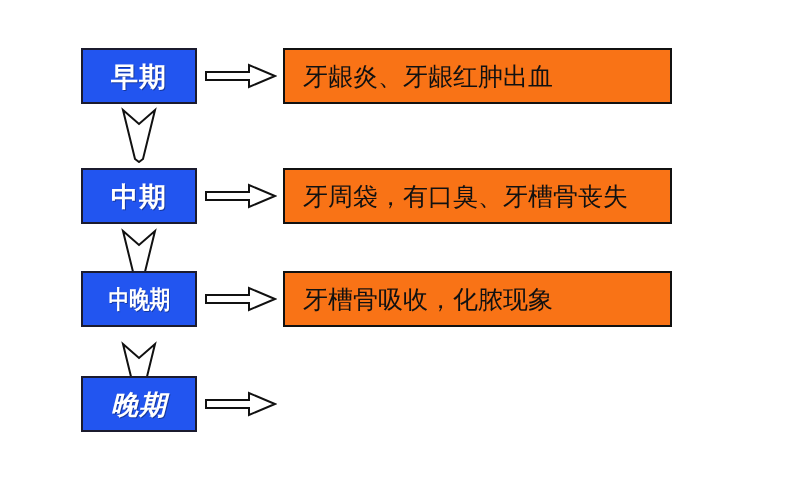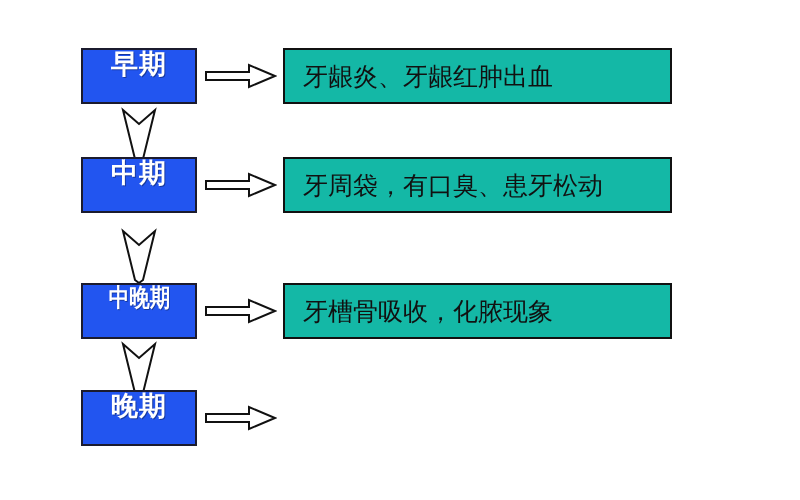--- a/index.html
+++ b/index.html
@@ -23,36 +23,36 @@
   
   .stage-row {
     position: absolute;
     left: 0;
     width: 800px;
     height: 64px;
     display: flex;
     align-items: center;
   }
   .stage-row.r0 { top: 48px; }
-  .stage-row.r1 { top: 157px; }
-  .stage-row.r2 { top: 283px; }
-  .stage-row.r3 { top: 390px; }
+  .stage-row.r1 { top: 168px; }
+  .stage-row.r2 { top: 271px; }
+  .stage-row.r3 { top: 376px; font-style: italic; }
 
   
   .stage-box {
     position: absolute;
     left: 81px;
     top: 0;
     width: 116px;
     height: 56px;
     background: #2255F0;
     border: 2px solid #1b1b2e;
     box-sizing: border-box;
     display: flex;
-    align-items: flex-start;
+    align-items: center;
     justify-content: center;
     overflow: hidden;
   }
   .stage-label {
     color: #ffffff;
     font-weight: bold;
     font-size: 27px;
     line-height: 1;
     letter-spacing: 1px;
     white-space: nowrap;
@@ -75,21 +75,21 @@
   }
   .h-arrow svg { display: block; }
 
   
   .desc-box {
     position: absolute;
     left: 283px;
     top: 0;
     width: 389px;
     height: 56px;
-    background: #14b8a6;
+    background: #f97316;
     border: 2px solid #111111;
     box-sizing: border-box;
     display: flex;
     align-items: center;
   }
   .desc-text {
     padding-left: 18px;
     font-size: 25px;
     line-height: 1;
     color: #111111;
@@ -141,21 +141,21 @@
       <span class="stage-label">中期</span>
     </div>
 
     <div class="h-arrow">
       <svg width="72" height="28" viewBox="0 0 72 28">
         <path d="M1,10 L44,10 L44,3 L70,14 L44,25 L44,18 L1,18 Z" fill="#ffffff" stroke="#111111" stroke-width="2" stroke-linejoin="miter"></path>
       </svg>
     </div>
 
     <div class="desc-box">
-      <span class="desc-text">牙周袋，有口臭、患牙松动</span>
+      <span class="desc-text">牙周袋，有口臭、牙槽骨丧失</span>
     </div>
   </div>
 
   <div class="v-arrow c1">
     <svg width="42" height="56" viewBox="0 0 42 56">
       <path d="M5,3 L21,17 L37,3 L25,52 L21,55 L17,52 Z" fill="#ffffff" stroke="#111111" stroke-width="2" stroke-linejoin="miter"></path>
     </svg>
   </div>
 
   <div class="stage-row r2">

